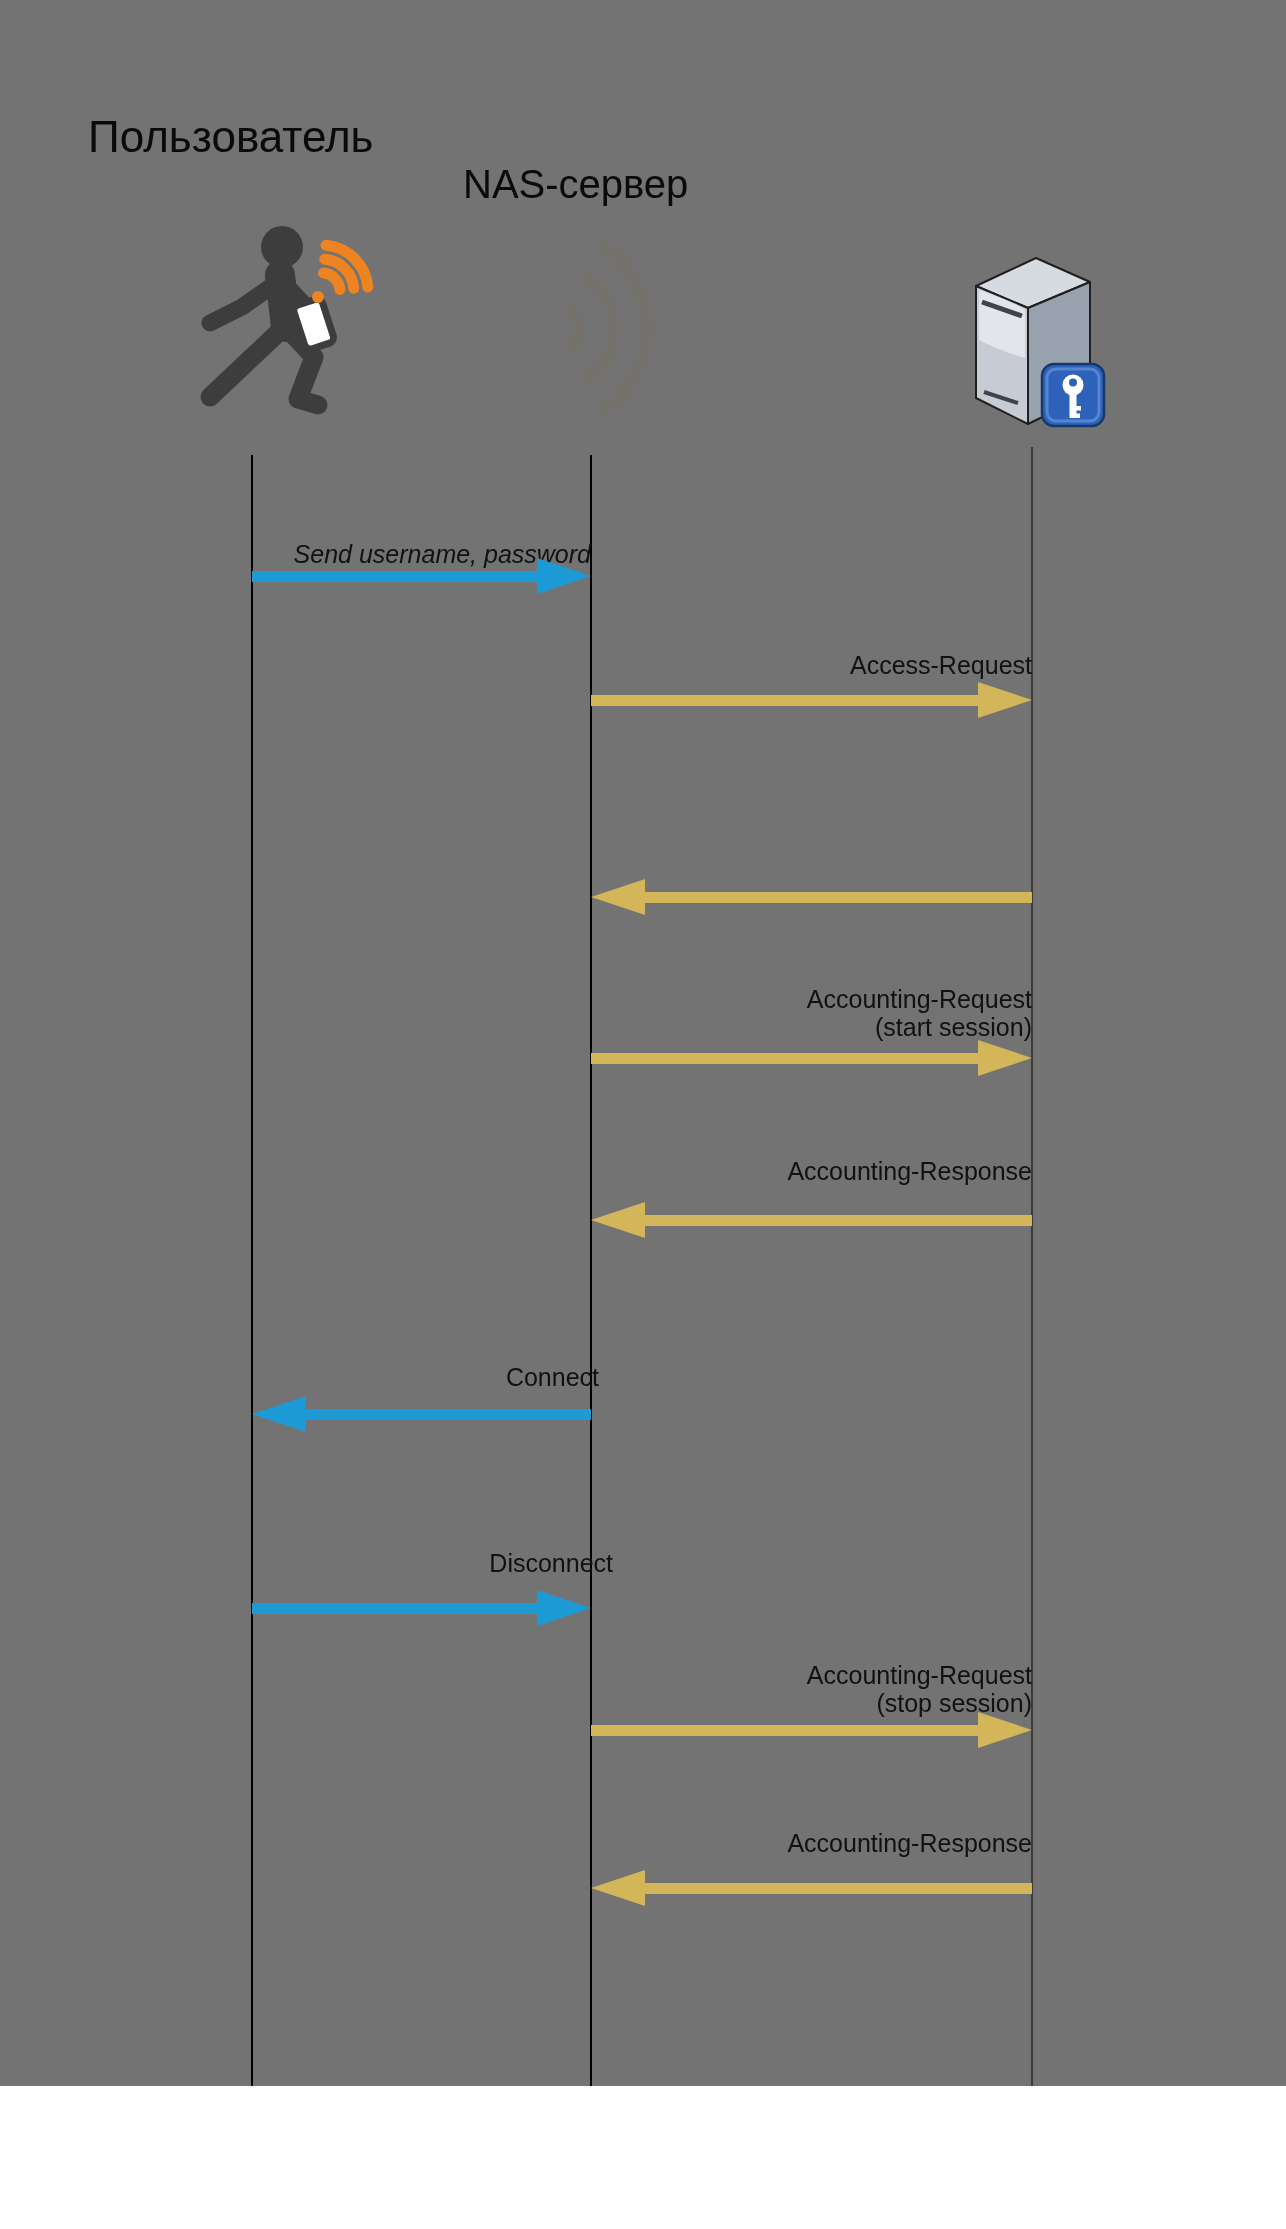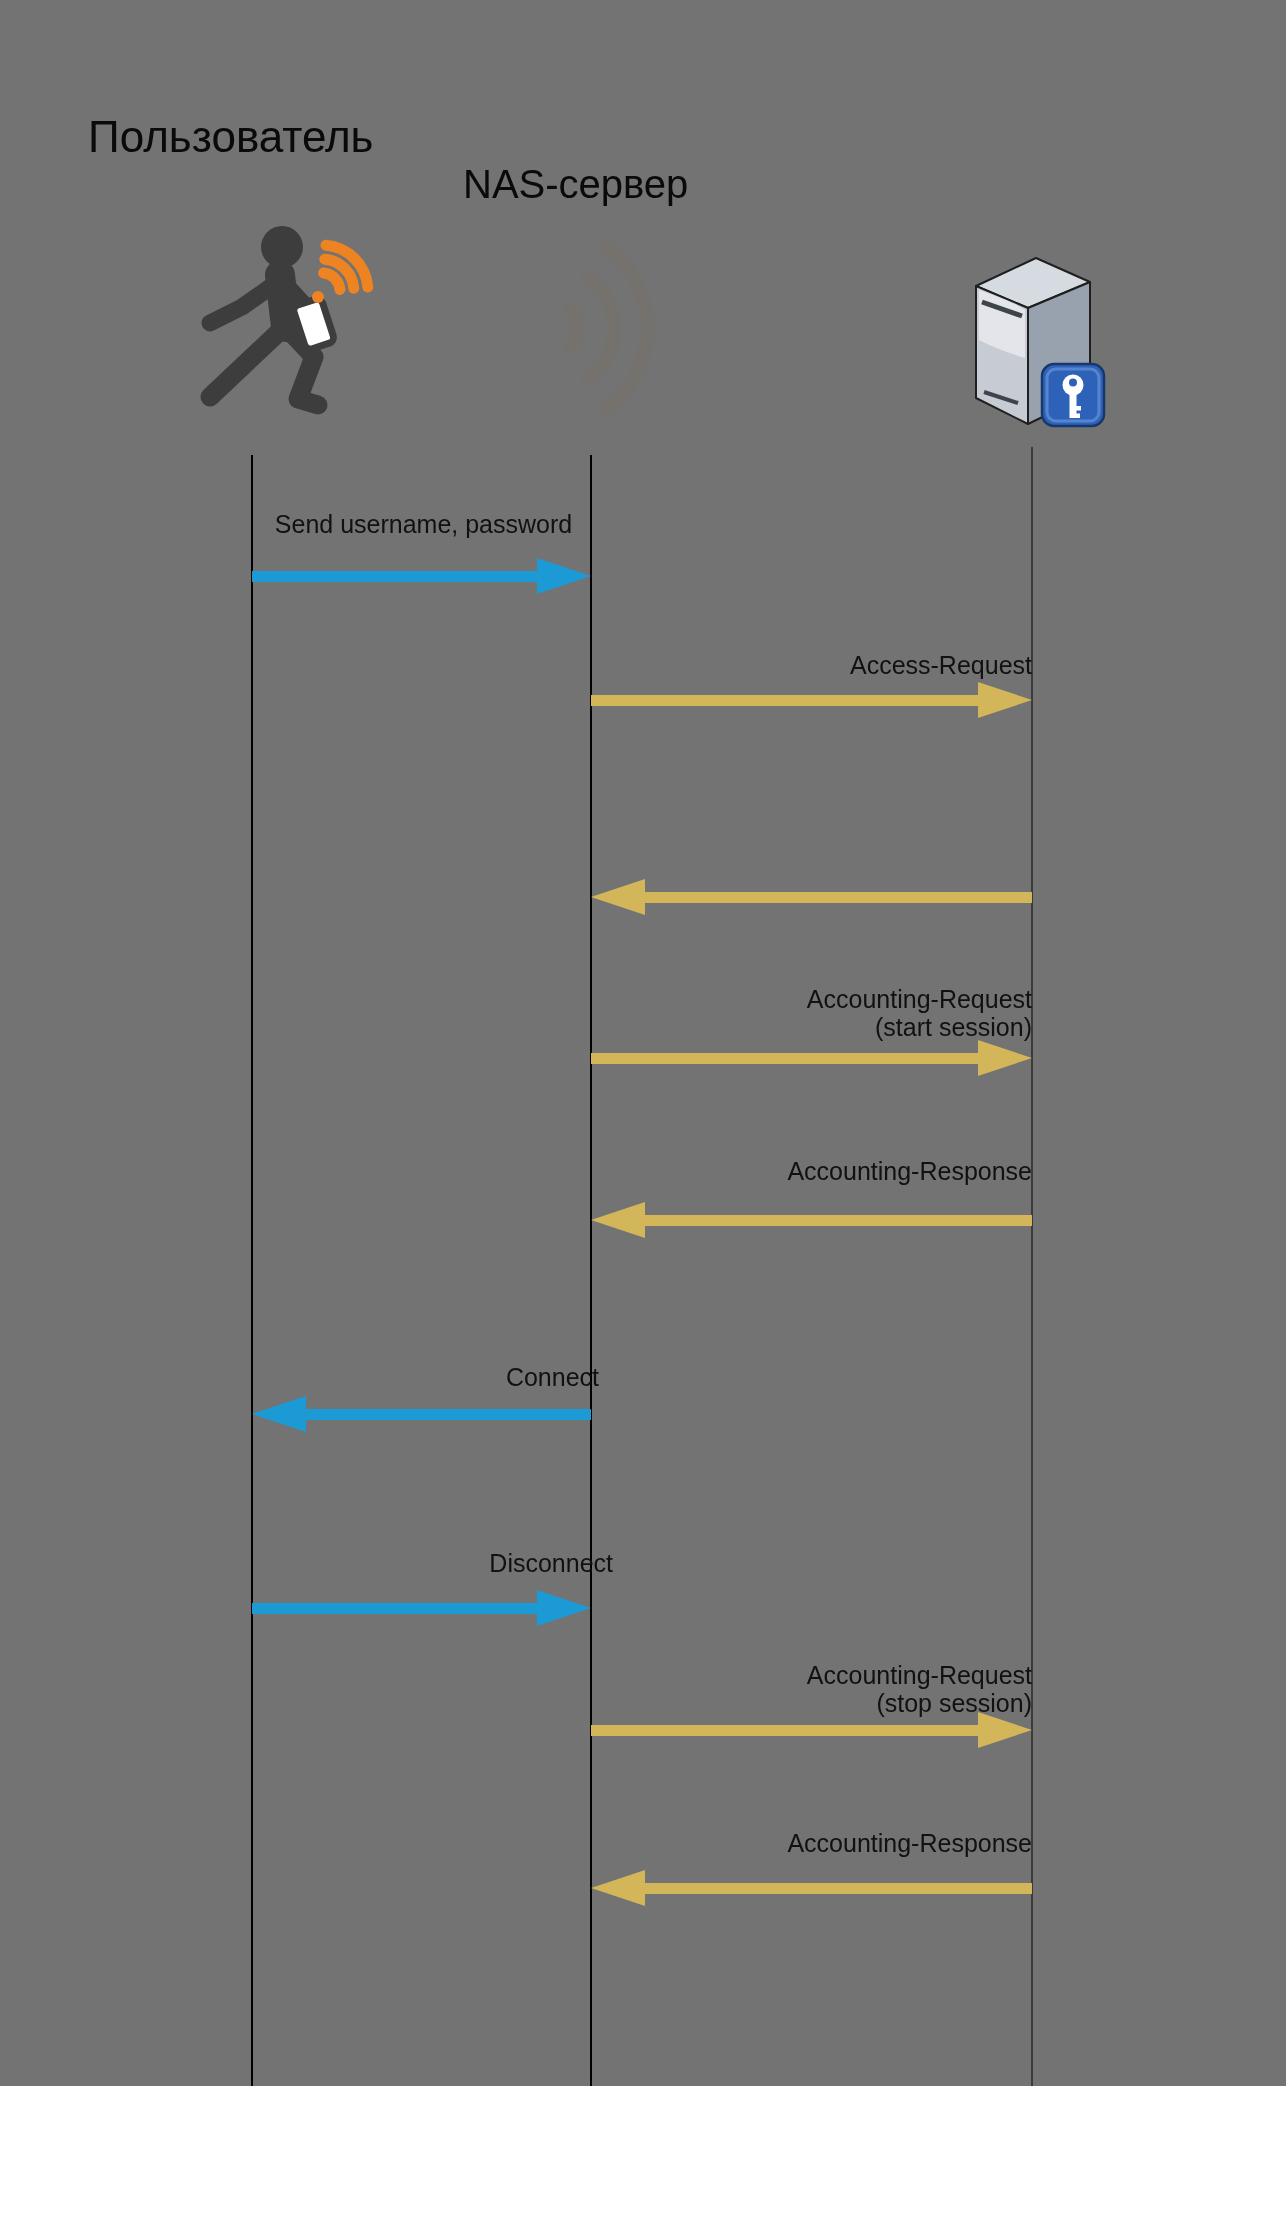--- a/index.html
+++ b/index.html
@@ -37,21 +37,21 @@
 
   
   .msg-label{
     position:absolute;
     font-size:25px;
     line-height:28px;
     color:#111;
     text-align:right;
     white-space:pre-line;
   }
-  .l1{left:256px;width:335px;top:510px;text-align:center;}
+  .l1{left:256px;width:335px;top:540px;text-align:right;font-style:italic;}
   .l2{left:591px;width:441px;top:651px;}
   .l3{left:591px;width:441px;top:849px;}
   .l4{left:591px;width:441px;top:985px;}
   .l5{left:591px;width:441px;top:1157px;}
   .l6{left:260px;width:339px;top:1363px;}
   .l7{left:252px;width:339px;top:1549px;padding-left:22px;}
   .l8{left:591px;width:441px;top:1661px;}
   .l9{left:591px;width:441px;top:1829px;}
 
   

